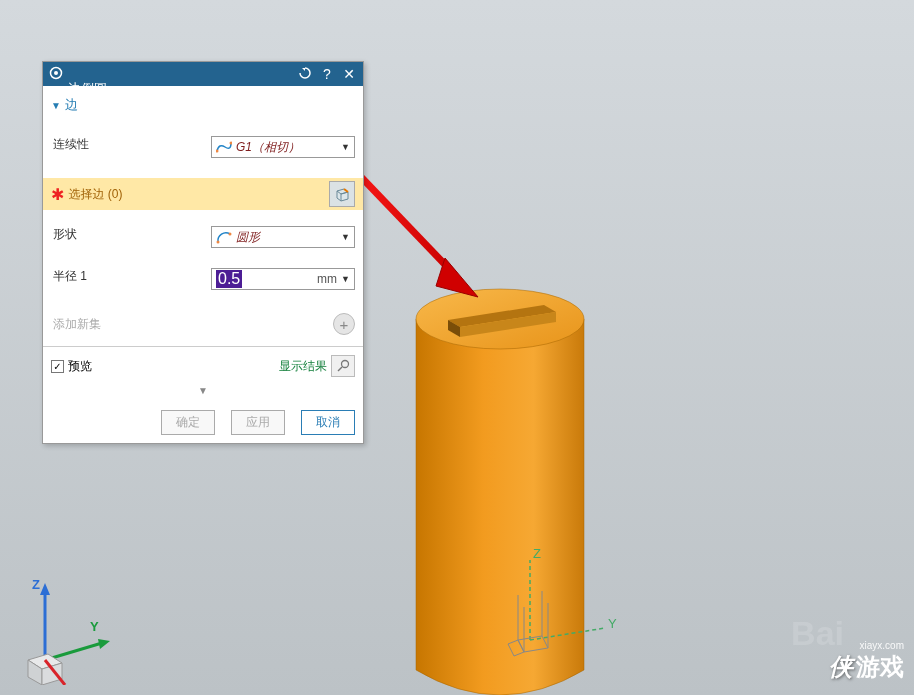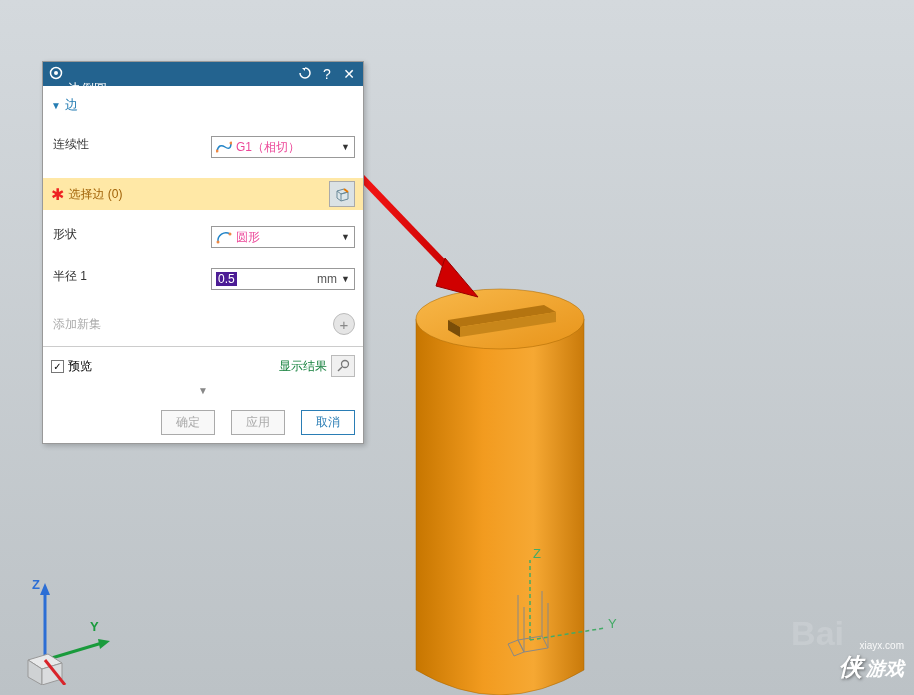--- a/index.html
+++ b/index.html
@@ -87,21 +87,21 @@
       display: flex;
       align-items: center;
       padding: 0 4px;
       position: relative;
     }
     .dropdown-icon {
       width: 16px;
       height: 14px;
       margin-right: 4px;
     }
-    .dropdown-text { flex: 1; color: #ec4899; }
+    .dropdown-text { flex: 1; color: #7f1d1d; font-style: italic; }
     .dropdown-arrow {
       font-size: 9px;
       color: #333;
       cursor: pointer;
     }
     .select-row {
       background: #ffe8a6;
       margin: 2px -8px;
       padding: 0 8px;
       display: flex;
@@ -126,21 +126,21 @@
       border: 1px solid #999;
       display: flex;
       align-items: center;
       padding: 0 4px;
       background: #fff;
     }
     .radius-value {
       background: #4c1d95;
       color: #fff;
       padding: 0 2px;
-      font-size: 12px;
+      font-size: 16px;
     }
     .radius-spacer { flex: 1; }
     .radius-unit { color: #555; padding-right: 4px; }
     .add-set-row {
       display: flex;
       align-items: center;
       color: #aaa;
       height: 28px;
     }
     .add-set-row .label { flex: 1; padding-left: 2px; }
@@ -414,15 +414,15 @@
       <path d="M18 85 L18 102 L32 110 L32 94 Z" fill="#cfd2d4" stroke="#999"></path>
       <path d="M32 94 L52 88 L52 104 L32 110 Z" fill="#dadcde" stroke="#999"></path>
 
       <line x1="35" y1="85" x2="55" y2="110" stroke="#d8232a" stroke-width="3"></line>
     </g>
   </svg>
 
   <div class="watermark">
     <div style="position:absolute; right:60px; bottom:30px; font-size:34px; font-weight:bold; color:rgba(255,255,255,0.15); font-family:Arial;">Bai</div>
     <div class="wm-top">xiayx.com</div>
-    <div><span class="wm-main">侠</span> <span style="font-size:19px; font-weight:bold;font-style:italic;">游戏</span></div>
+    <div><span class="wm-main">侠</span> <span style="font-size:24px; font-weight:bold;">游戏</span></div>
   </div>
 </div>
 
 </body></html>

